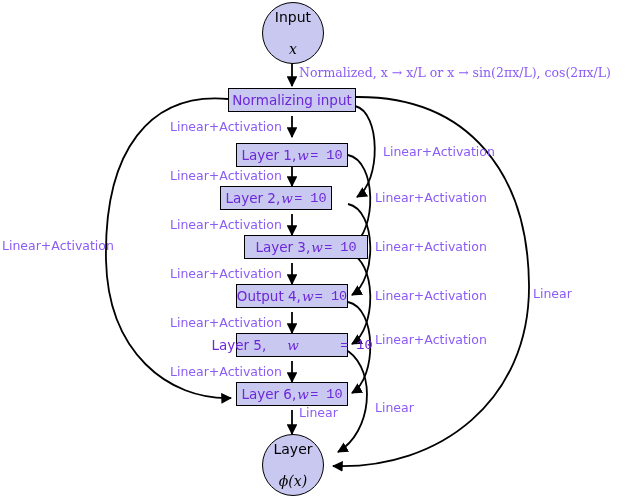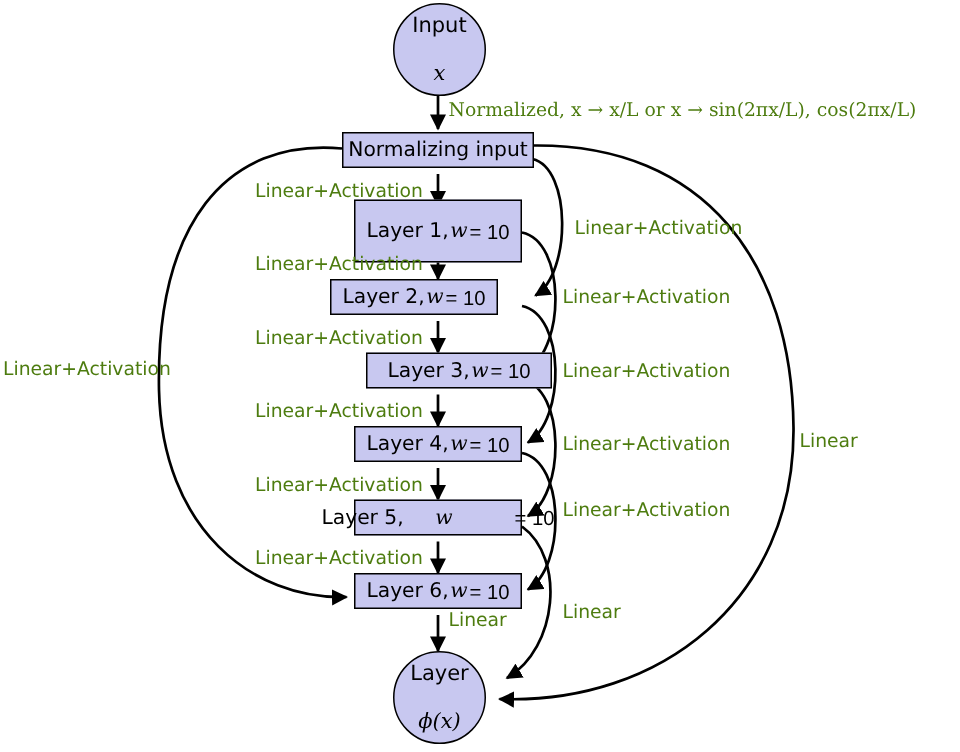--- a/index.html
+++ b/index.html
@@ -19,31 +19,31 @@
     gap:16px;
   }
   .node-circle .ln1{font-size:14px;color:#000;}
   .node-circle .ln2{font-size:14px;color:#000;font-family:"DejaVu Serif","Liberation Serif",serif;font-style:italic;}
 
   .box{
     position:absolute;
     border:1.6px solid #000;
     background:#c8c8f0;
     display:flex;align-items:center;justify-content:center;
-    font-size:13.5px;color:#000000;
+    font-size:13.5px;color:#6d28d9;
     white-space:nowrap;
     box-sizing:border-box;
   }
   .box .mathit{font-family:"DejaVu Serif","Liberation Serif",serif;font-style:italic;padding-left:1px;}
-  .box .matheq{font-family:Liberation Sans, sans-serif;font-style:normal;}
+  .box .matheq{font-family:Liberation Mono, monospace;font-style:normal;}
 
   .lbl{
     position:absolute;
     font-size:12.5px;
-    color:#4d7c0f;
+    color:#8b5cf6;
     white-space:nowrap;
     line-height:1;
   }
   .lbl-serif{font-family:"DejaVu Serif","Liberation Serif",serif;}
 </style>
 </head>
 <body>
 
 <div id="stage">
 
@@ -83,31 +83,31 @@
 
   <div class="node-circle" style="left:262px;top:434px;width:60px;height:60px;">
     <div class="ln1">Layer</div>
     <div class="ln2">ϕ(x)</div>
   </div>
 
   <div class="box" style="left:228px;top:88px;width:128px;height:24px;">
     <span>Normalizing input</span>
   </div>
 
-  <div class="box" style="left:236px;top:133px;width:112px;height:42px;">
+  <div class="box" style="left:236px;top:143px;width:112px;height:24px;">
     <span>Layer 1,</span><span class="mathit">w</span> <span class="matheq">= 10</span>
   </div>
   <div class="box" style="left:220px;top:186px;width:112px;height:24px;">
     <span>Layer 2,</span><span class="mathit">w</span> <span class="matheq">= 10</span>
   </div>
   <div class="box" style="left:244px;top:235px;width:124px;height:24px;">
     <span>Layer 3,</span><span class="mathit">w</span> <span class="matheq">= 10</span>
   </div>
   <div class="box" style="left:236px;top:284px;width:112px;height:24px;">
-    <span>Layer 4,</span><span class="mathit">w</span> <span class="matheq">= 10</span>
+    <span>Output 4,</span><span class="mathit">w</span> <span class="matheq">= 10</span>
   </div>
   <div class="box" style="left:236px;top:333px;width:112px;height:24px;gap:20px;">
     <span>Layer 5,</span><span class="mathit">w</span> <span class="matheq">= 10</span>
   </div>
   <div class="box" style="left:236px;top:382px;width:112px;height:24px;">
     <span>Layer 6,</span><span class="mathit">w</span> <span class="matheq">= 10</span>
   </div>
 
   <div class="lbl lbl-serif" style="left:299px;top:67px;font-size:12.5px;">Normalized, x → x/L or x → sin(2πx/L), cos(2πx/L)</div>
 

